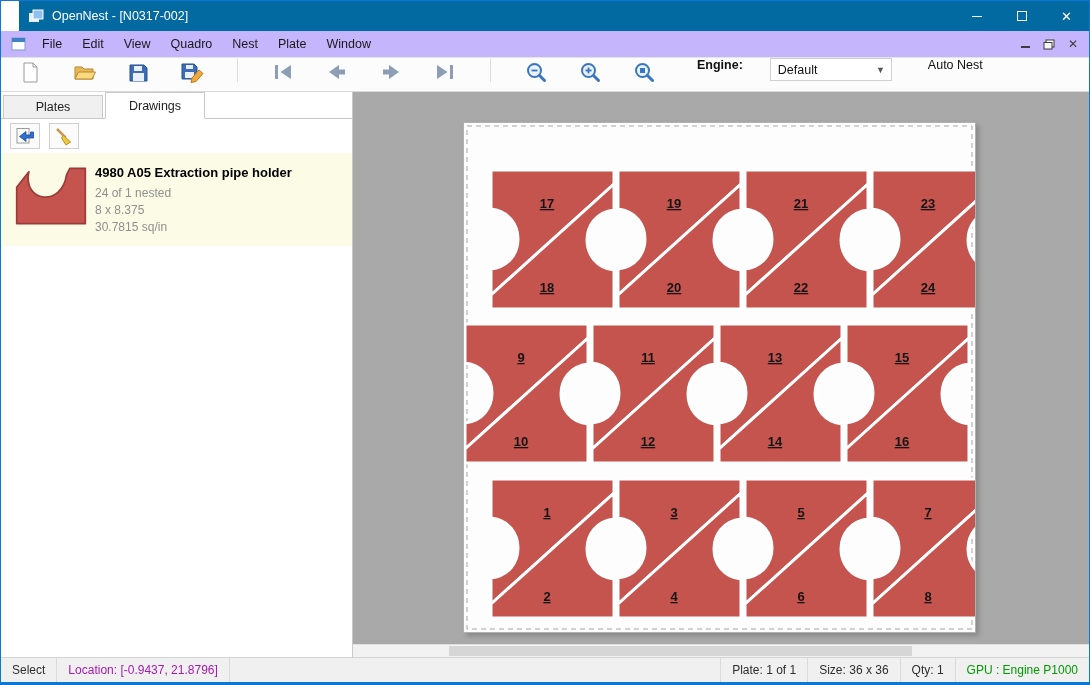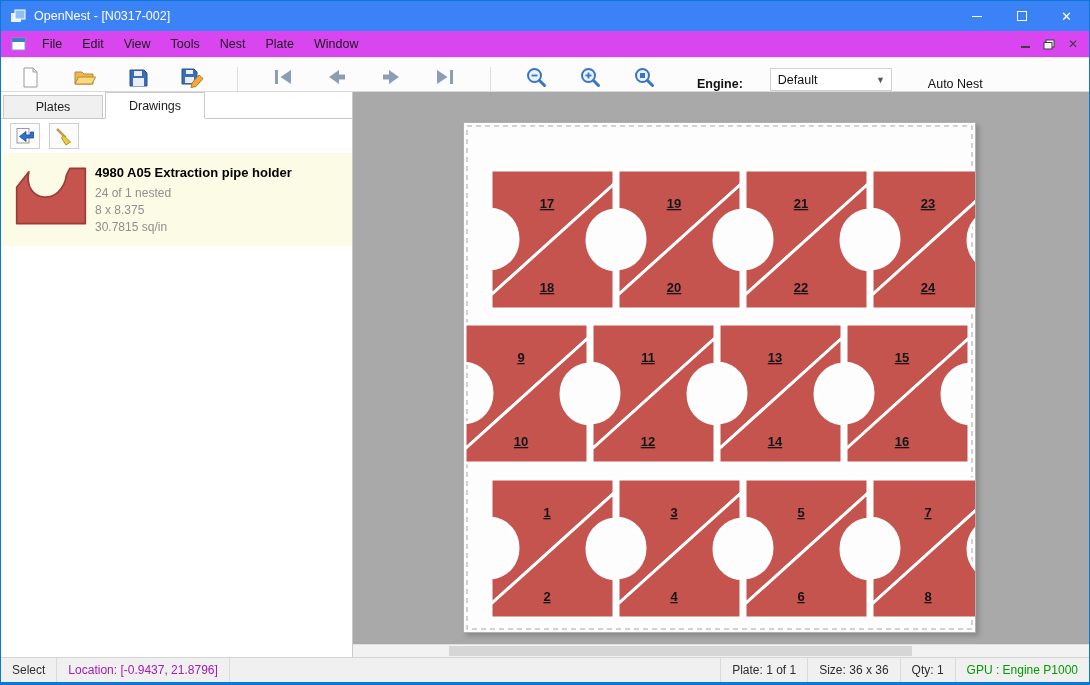--- a/index.html
+++ b/index.html
@@ -9,30 +9,30 @@
   
   .titlebar{flex:0 0 30px;display:flex;align-items:center;color:#fff;background:#0c78d4}
   .titlebar .ticon{margin:0 8px 0 9px;display:flex}
   .titlebar .title{font-size:12.5px;flex:1;white-space:nowrap}
   .tb-btn{width:45px;height:30px;display:flex;align-items:center;justify-content:center;cursor:default}
   .g-min{width:10px;height:1px;background:#fff;display:block}
   .g-max{width:10px;height:10px;border:1px solid #fff;display:block}
   .g-close{color:#fff;font-size:13px;line-height:1}
 
   
-  .menubar{flex:0 0 27px;background:#d946ef;border-bottom:1px solid #e4e4e4;display:flex;align-items:center;font-size:12.5px;color:#1a1a1a}
+  .menubar{flex:0 0 27px;background:#c4b5fd;border-bottom:1px solid #e4e4e4;display:flex;align-items:center;font-size:12.5px;color:#1a1a1a}
   .mdi-icon{margin:0 6px 0 10px;display:flex}
   .menu-item{padding:0 10px;height:100%;display:flex;align-items:center;cursor:default}
   .mdi-ctrls{margin-left:auto;display:flex;align-items:center;padding-right:4px}
   .mdi-btn{width:24px;height:22px;display:flex;align-items:center;justify-content:center}
   .m-min{width:9px;height:2px;background:#3c3c3c;display:block;margin-top:6px}
   .m-close{font-size:12px;color:#3c3c3c;line-height:1}
 
   
-  .toolbar{flex:0 0 34px;background:#fcfcfc;border-bottom:1px solid #d9d9d9;display:flex;align-items:flex-end;padding-left:12px;gap:20px}
+  .toolbar{flex:0 0 34px;background:#fcfcfc;border-bottom:1px solid #d9d9d9;display:flex;align-items:flex-start;padding-left:12px;gap:20px}
   .tbtn{width:34px;height:28px;display:flex;align-items:center;justify-content:center}
   .sep{width:1px;height:24px;background:#dedede;margin:0 8px}
   .engine-label{font-size:12.5px;font-weight:bold;margin:0 7px 0 16px;color:#111}
   .combo{width:122px;height:23px;border:1px solid #d0d0d0;background:#fff;display:flex;align-items:center;font-size:12.5px;padding-left:7px;color:#111}
   .combo .caret{margin-left:auto;padding:0 6px;color:#555;font-size:9px}
   .autonest{font-size:12.5px;margin-left:16px;color:#111}
 
   
   .content{flex:1;display:flex;min-height:0}
   .left-panel{flex:0 0 352px;width:352px;background:#fff;border-right:1px solid #c9c9c9;display:flex;flex-direction:column}
@@ -60,21 +60,21 @@
   .seg{padding:0 11px;height:100%;display:flex;align-items:center;border-right:1px solid #dadada;white-space:nowrap}
   .seg.loc{color:#a21caf;min-width:160px}
   .spacer{flex:1;height:100%}
   .seg.rt{border-right:none;border-left:1px solid #dadada}
 </style>
 </head>
 <body>
 
 <div class="window" style="border-color: rgb(12, 120, 212);">
 
-  <div class="titlebar" style="background: #3b82f6;">
+  <div class="titlebar" style="background: #0369a1; margin-left: 18px;">
     <span class="ticon">
       <svg width="16" height="16" viewBox="0 0 16 16">
         <rect x="1" y="5" width="10" height="9" fill="#ffffff" opacity="0.9"></rect>
         <rect x="5" y="2" width="10" height="9" fill="#8fc0ef" stroke="#ffffff"></rect>
       </svg>
     </span>
     <span class="title">OpenNest - [N0317-002]</span>
     <div class="tb-btn">
         <span class="g-min"></span>
       </div>
@@ -89,21 +89,21 @@
   <div class="menubar">
     <span class="mdi-icon">
       <svg width="15" height="14" viewBox="0 0 15 14">
         <rect x="1" y="1" width="13" height="12" fill="#ffffff" stroke="#7a9fc4"></rect>
         <rect x="1" y="1" width="13" height="4" fill="#3e81c8"></rect>
       </svg>
     </span>
     <span class="menu-item">File</span>
     <span class="menu-item">Edit</span>
     <span class="menu-item">View</span>
-    <span class="menu-item">Tools</span>
+    <span class="menu-item">Quadro</span>
     <span class="menu-item">Nest</span>
     <span class="menu-item">Plate</span>
     <span class="menu-item">Window</span>
     <span class="mdi-ctrls">
       <span class="mdi-btn">
           <span class="m-min"></span>
         </span>
       <span class="mdi-btn">
         <svg width="12" height="11" viewBox="0 0 12 11">
           <rect x="3" y="1" width="8" height="7" fill="#ffffff" stroke="#3c3c3c"></rect>

